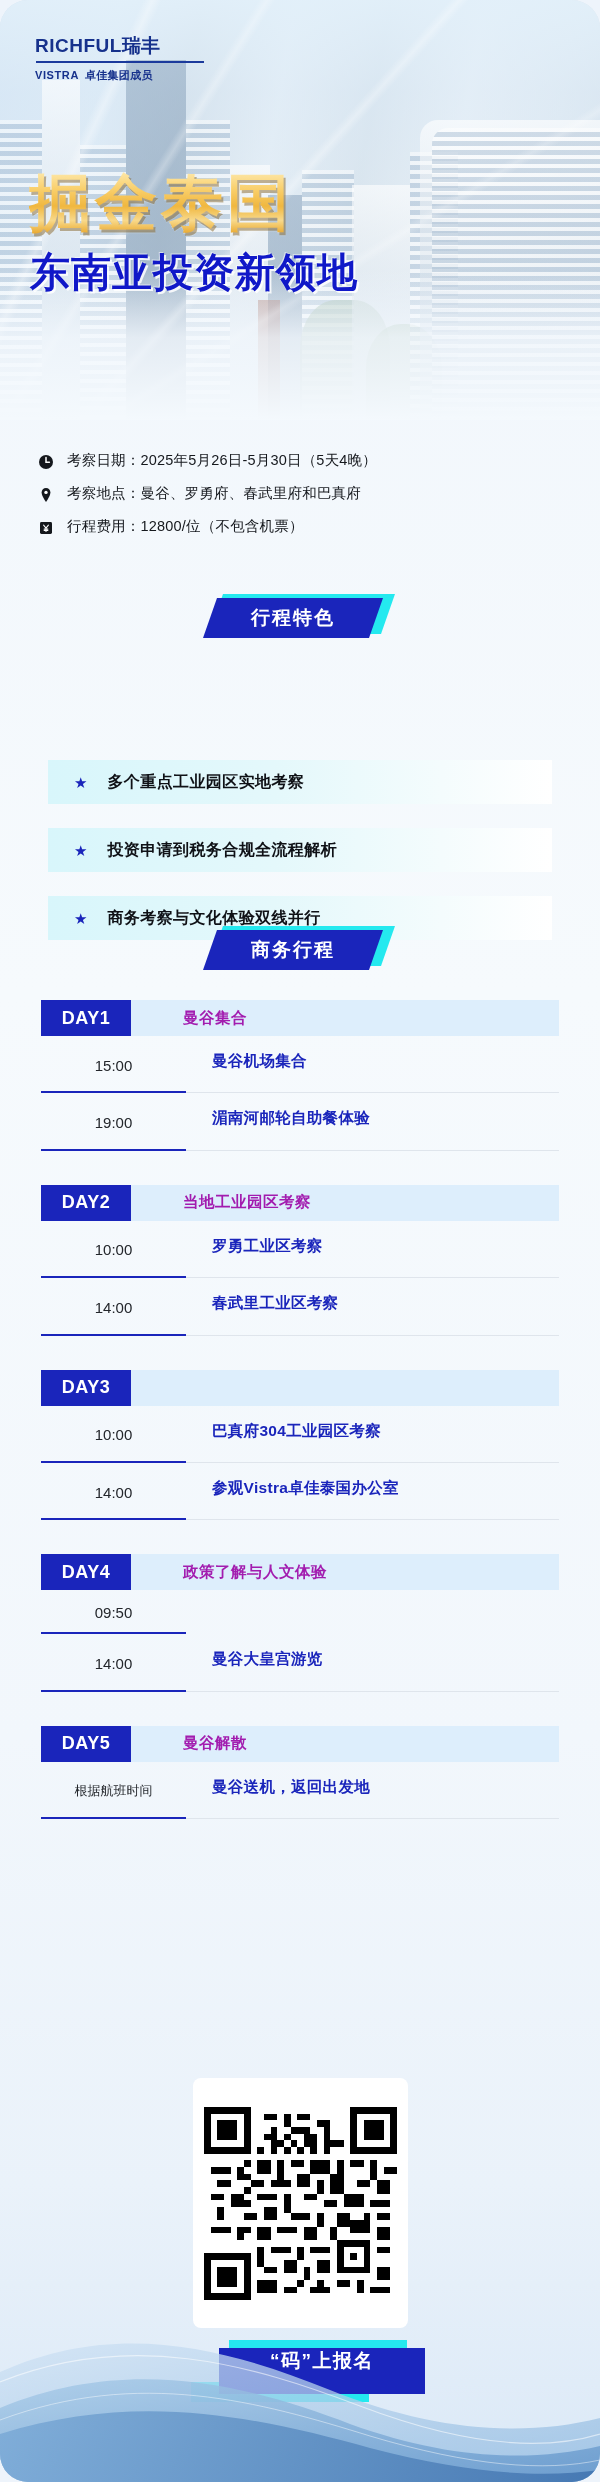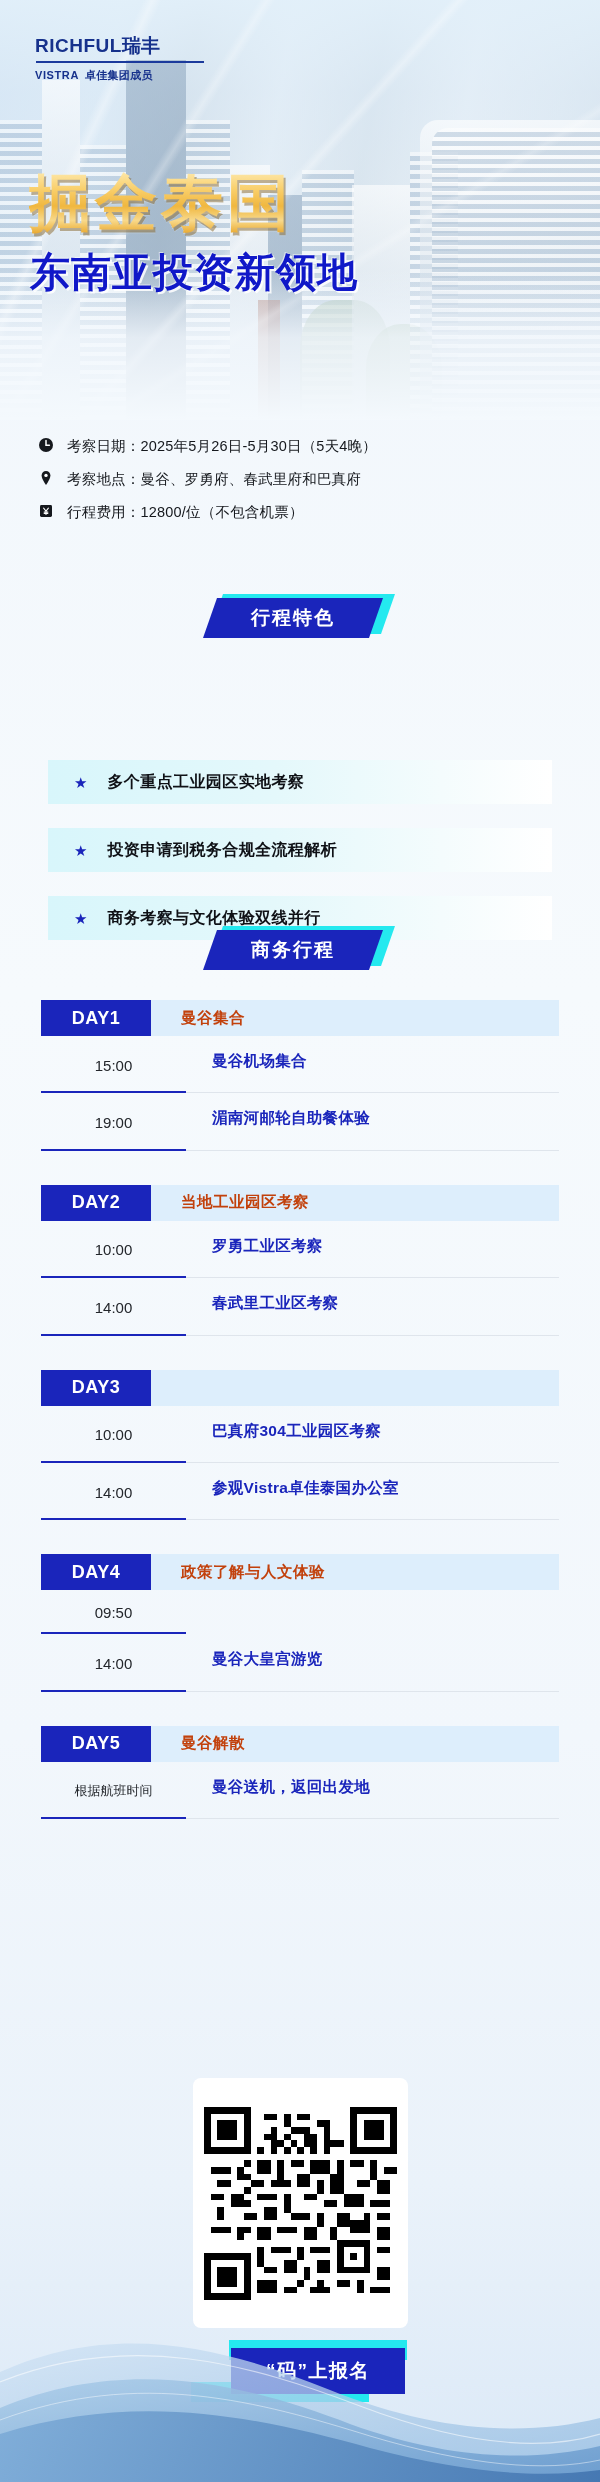--- a/index.html
+++ b/index.html
@@ -9,20 +9,21 @@
     font-family:"Liberation Sans","DejaVu Sans",sans-serif;
     background:#eef4fb;
     position:relative; overflow:hidden;
   }
 
   
   .poster {
     position:relative; width:600px; height:2482px;
     background:linear-gradient(180deg,#e9f2fb 0%,#f2f7fc 12%,#f6fafd 40%,#f2f7fc 70%,#eaf2fa 88%,#dbe9f7 100%);
     overflow:hidden;
+    border-radius:28px;
   }
 
   
   .hero {
     position:absolute; left:0; top:0; width:600px; height:420px;
     overflow:hidden;
   }
   .hero-photo {
     position:absolute; inset:0;
     background:
@@ -70,21 +71,21 @@
   }
   .title-blue {
     position:absolute; left:30px; top:252px;
     font-size:40px; font-weight:900; line-height:1; letter-spacing:1px;
     color:#1018c8;
     text-shadow:2px 2px 0 rgba(255,255,255,.85), -1px -1px 0 rgba(255,255,255,.55);
   }
 
   
   .infolist { position:absolute; left:38px; top:437px; width:530px; }
-  .inforow { display:flex; align-items:flex-start; gap:13px; height:33px; }
+  .inforow { display:flex; align-items:flex-end; gap:13px; height:33px; }
   .ico { width:16px; height:16px; flex:0 0 16px; position:relative; }
   .ico svg { display:block; }
   .infotext { font-size:14.5px; color:#15181d; font-weight:500; letter-spacing:.2px; white-space:nowrap; }
 
   
   .banner-wrap { position:relative; width:592px; height:50px; }
   .banner {
     position:absolute; left:50%; transform:translateX(-50%);
     width:186px; height:40px;
   }
@@ -111,27 +112,27 @@
     display:flex; align-items:center; padding-left:26px;
   }
   .feature .star { color:#1a25bb; font-size:15px; margin-right:20px; line-height:1; }
   .feature .ftxt { font-size:16px; font-weight:700; color:#0f1116; letter-spacing:.4px; }
 
   
   .itin { position:absolute; left:0; top:1000px; width:600px; }
   .day-block { margin:0 41px 0 41px; padding-bottom:4px; }
   .day-head { display:flex; align-items:stretch; height:36px; background:#ddeefc; }
   .day-tag {
-    width:110px; background:#1a25bb; color:#fff;
+    width:90px; background:#1a25bb; color:#fff;
     display:flex; align-items:center; justify-content:center;
     font-size:18px; font-weight:800; letter-spacing:.5px;
   }
   .day-title {
     flex:1; display:flex; align-items:center; padding-left:30px;
-    font-size:15.5px; font-weight:700; color:#c2410c; letter-spacing:.5px;
+    font-size:15.5px; font-weight:700; color:#a21caf; letter-spacing:.5px;margin-left:22px;
   }
   .slot { display:flex; align-items:stretch; padding-top:14px; }
   .slot-time {
     width:145px; flex:0 0 145px;
     border-bottom:2.5px solid #1a25bb;
     display:flex; align-items:center; justify-content:center;
     font-size:15px; color:#23262b; font-weight:500;
     padding-bottom:11px;
   }
   .slot-time.wide { font-size:13px;text-align:right; }
@@ -148,22 +149,22 @@
   .qr-wrap { position:absolute; left:0; top:2078px; width:600px; display:flex; justify-content:center; }
   .qr-card { width:215px; height:250px; background:#fff; border-radius:8px; display:flex; align-items:center; justify-content:center; }
   .qr-img { width:193px; height:193px; }
 
   
   .cta-wrap { position:absolute; left:0; top:2348px; width:600px; display:flex; justify-content:center; }
   .cta { position:relative; width:210px; height:46px; }
   .cta .cyan-a { position:absolute; left:34px; top:-8px; width:178px; height:20px; background:#24e9ef; }
   .cta .cyan-b { position:absolute; left:-4px; top:34px; width:178px; height:20px; background:#24e9ef; }
   .cta .navy {
-    position:absolute; left:36px; top:0; width:174px; height:46px; background:#1a25bb;
-    display:flex; align-items:center; justify-content:center;
+    position:absolute; left:24px; top:0; width:206px; height:46px; background:#1a25bb;
+    display:flex; align-items:flex-start; justify-content:center;
   }
   .cta .navy span { color:#fff; font-size:19px; font-weight:800; letter-spacing:1.5px; }
 
   
   .wave { position:absolute; left:0; bottom:0; width:600px; height:260px; overflow:hidden; }
 </style>
 </head>
 <body>
 
 <div class="poster">

